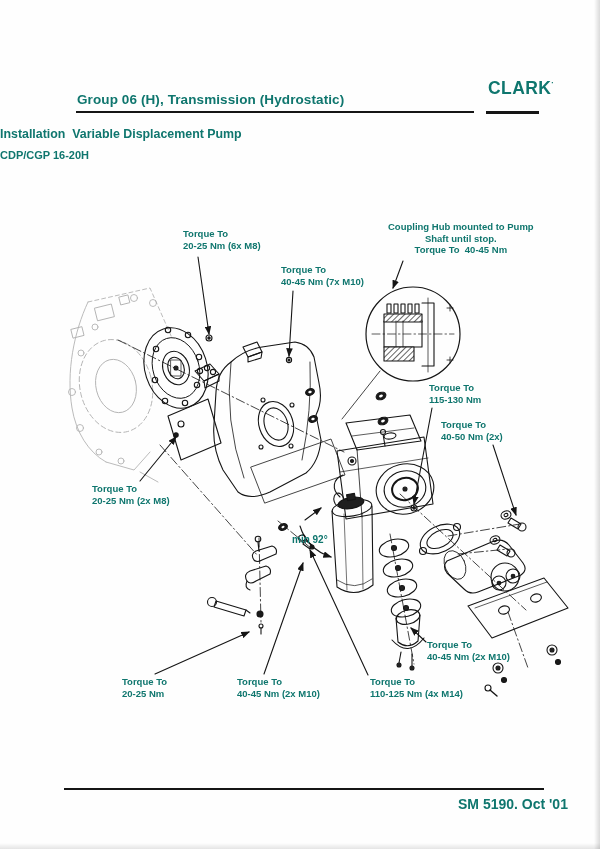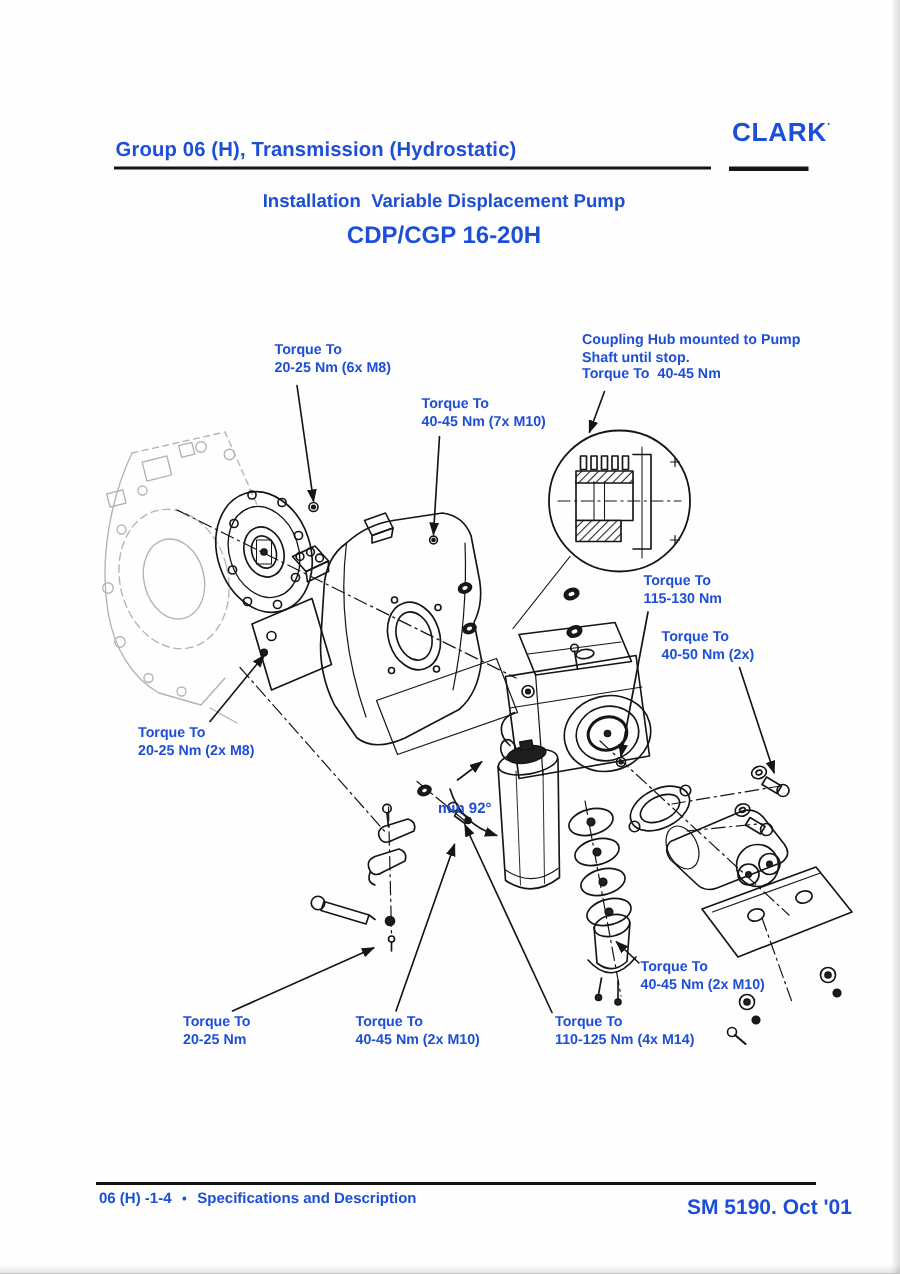--- a/index.html
+++ b/index.html
@@ -1,30 +1,30 @@
 <!DOCTYPE html>
 <html><head>
 <meta charset="utf-8">
 <style>
   html,body{margin:0;padding:0;background:#9a9a9a;}
   .page{position:relative;width:600px;height:849px;background:#fefefe;
-        font-family:"Liberation Sans",sans-serif;color:#1d4ed8;overflow:hidden;}
+        font-family:"Liberation Sans",sans-serif;color:#0f766e;overflow:hidden;}
   .rule{position:absolute;background:#151515;}
   .hdr-title{position:absolute;left:77px;top:92px;font-size:13.5px;font-weight:bold;letter-spacing:.1px;}
   .hdr-rule{left:76px;top:111px;width:398px;height:2px;}
   .logo{position:absolute;left:488px;top:78px;font-size:17.5px;font-weight:700;letter-spacing:.4px;}
   .logo-mark{font-size:8px;vertical-align:9px;}
   .logo-rule{left:486px;top:111px;width:53px;height:2.5px;}
-  .title1,.title2{position:absolute;left:0;width:592px;text-align:center;font-weight:bold;white-space:pre;}
+  .title1,.title2{position:absolute;left:0;width:592px;text-align:left;font-weight:bold;white-space:pre;}
   .title1{top:127px;font-size:12.4px;}
-  .title2{top:149px;font-size:16px;}
+  .title2{top:149px;font-size:11px;}
   .lbl{position:absolute;font-weight:bold;font-size:9.5px;line-height:11.5px;white-space:pre;}
   .lbl-flange{left:183px;top:228px;}
   .lbl-bell{left:281px;top:264px;}
-  .lbl-hubnote{left:388px;top:221px;}
+  .lbl-hubnote{left:388px;top:221px;text-align:center;}
   .lbl-115{left:429px;top:382px;}
   .lbl-4050{left:441px;top:419px;}
   .lbl-2xm8{left:92px;top:483px;}
   .lbl-min92{left:292px;top:534px;font-size:10px;}
   .lbl-2025b{left:122px;top:676px;}
   .lbl-4045b{left:237px;top:676px;}
   .lbl-110125{left:370px;top:676px;}
   .lbl-4045r{left:427px;top:639px;}
   .ftr-rule{left:64px;top:788px;width:480px;height:1.5px;}
   .ftr-left{position:absolute;left:66px;top:794px;font-size:10px;font-weight:bold;}
@@ -323,20 +323,17 @@
   <div class="lbl lbl-2025b">Torque To
 20-25 Nm</div>
   <div class="lbl lbl-4045b">Torque To
 40-45 Nm (2x M10)</div>
   <div class="lbl lbl-110125">Torque To
 110-125 Nm (4x M14)</div>
   <div class="lbl lbl-4045r">Torque To
 40-45 Nm (2x M10)</div>
 
   <div class="rule ftr-rule"></div>
-  <div class="ftr-left">
-    <span>06 (H) -1-4</span><span class="ftr-bullet">•</span><span>Specifications and Description</span>
-  </div>
   <div class="ftr-right">SM 5190. Oct '01</div>
 
   <div class="edge-right"></div>
   <div class="edge-bottom"></div>
 </div>
 
 </body></html>

